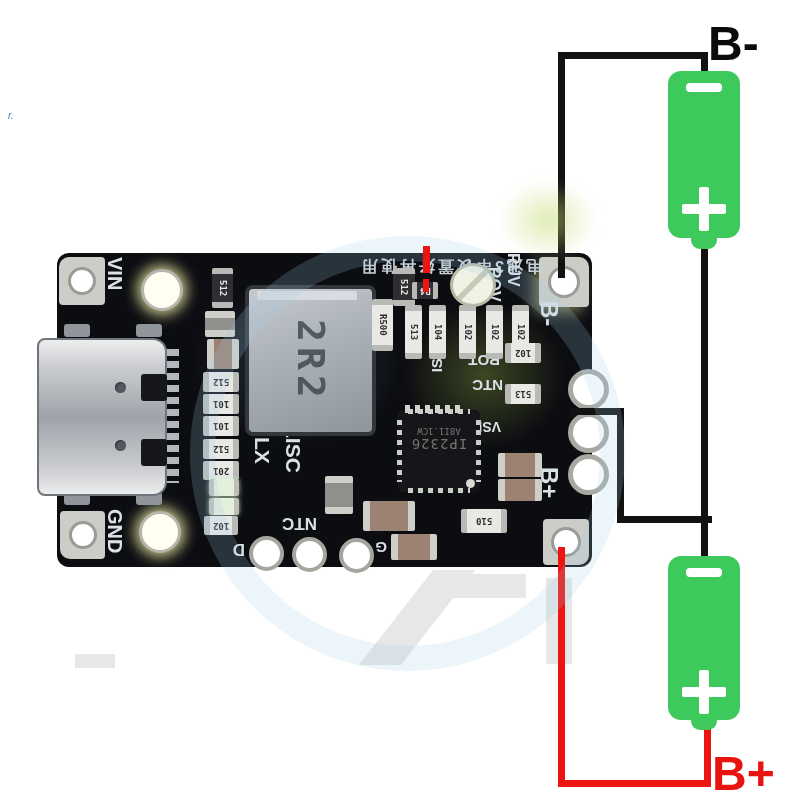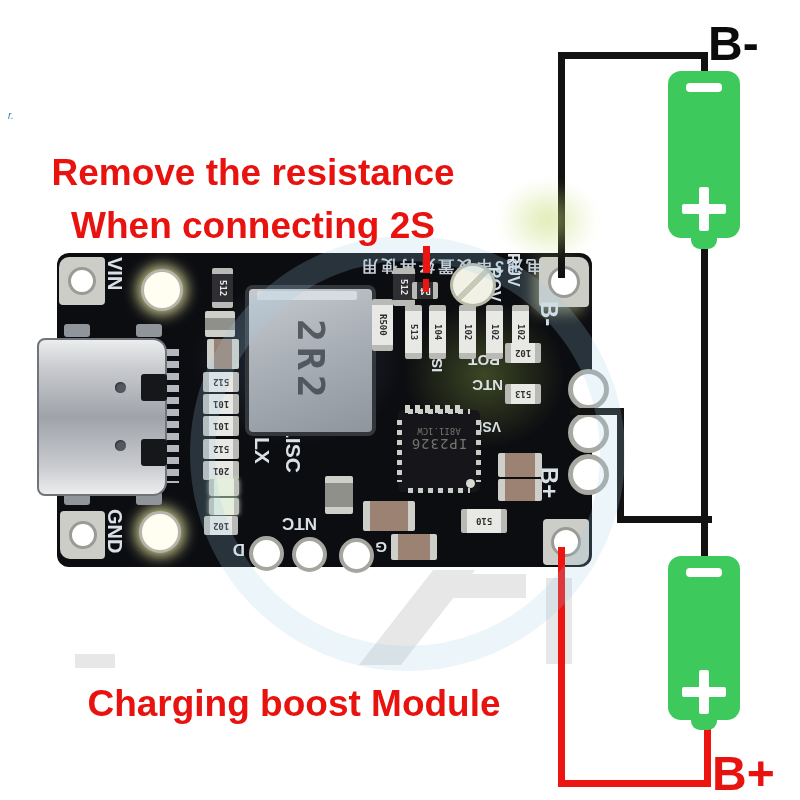--- a/index.html
+++ b/index.html
@@ -99,37 +99,32 @@
           background:repeating-linear-gradient(180deg,#b4b8be 0 7px,transparent 7px 12px);}
   .smallpad{position:absolute;width:26px;height:13px;background:#90959b;border-radius:3px;z-index:14;}
 </style>
 </head>
 <body>
 
 <div id="canvas">
 
   <div class="abs tinymark">r.</div>
 
-  <div class="abs warning">
-    <div>Remove the resistance</div>
-    <div>When connecting 2S</div>
-  </div>
   <div class="abs arrow-seg1"></div>
   <div class="abs arrow-seg2"></div>
 
   <div class="abs bminus-lbl">B-</div>
   <div class="abs bplus-lbl">B+</div>
 
   <div class="abs wm" style="left:546px;top:578px;width:26px;height:86px;"></div>
   <div class="abs wm" style="left:396px;top:570px;width:42px;height:95px;transform:skewX(-38deg);"></div>
   <div class="abs wm" style="left:436px;top:574px;width:90px;height:24px;"></div>
   <div class="abs wm" style="left:75px;top:654px;width:40px;height:14px;"></div>
 
   <div class="abs subtitle">
-    <div>Charging boost Module</div>
   </div>
 
   <div class="abs wire" style="left:558px;top:52px;width:150px;height:7px;"></div>
   <div class="abs wire" style="left:558px;top:52px;width:7px;height:226px;"></div>
   <div class="abs wire" style="left:701px;top:52px;width:7px;height:24px;"></div>
 
   <div class="abs wire" style="left:701px;top:246px;width:7px;height:312px;"></div>
 
   <div class="abs wire" style="left:570px;top:408px;width:54px;height:7px;"></div>
   <div class="abs wire" style="left:617px;top:408px;width:7px;height:115px;"></div>

